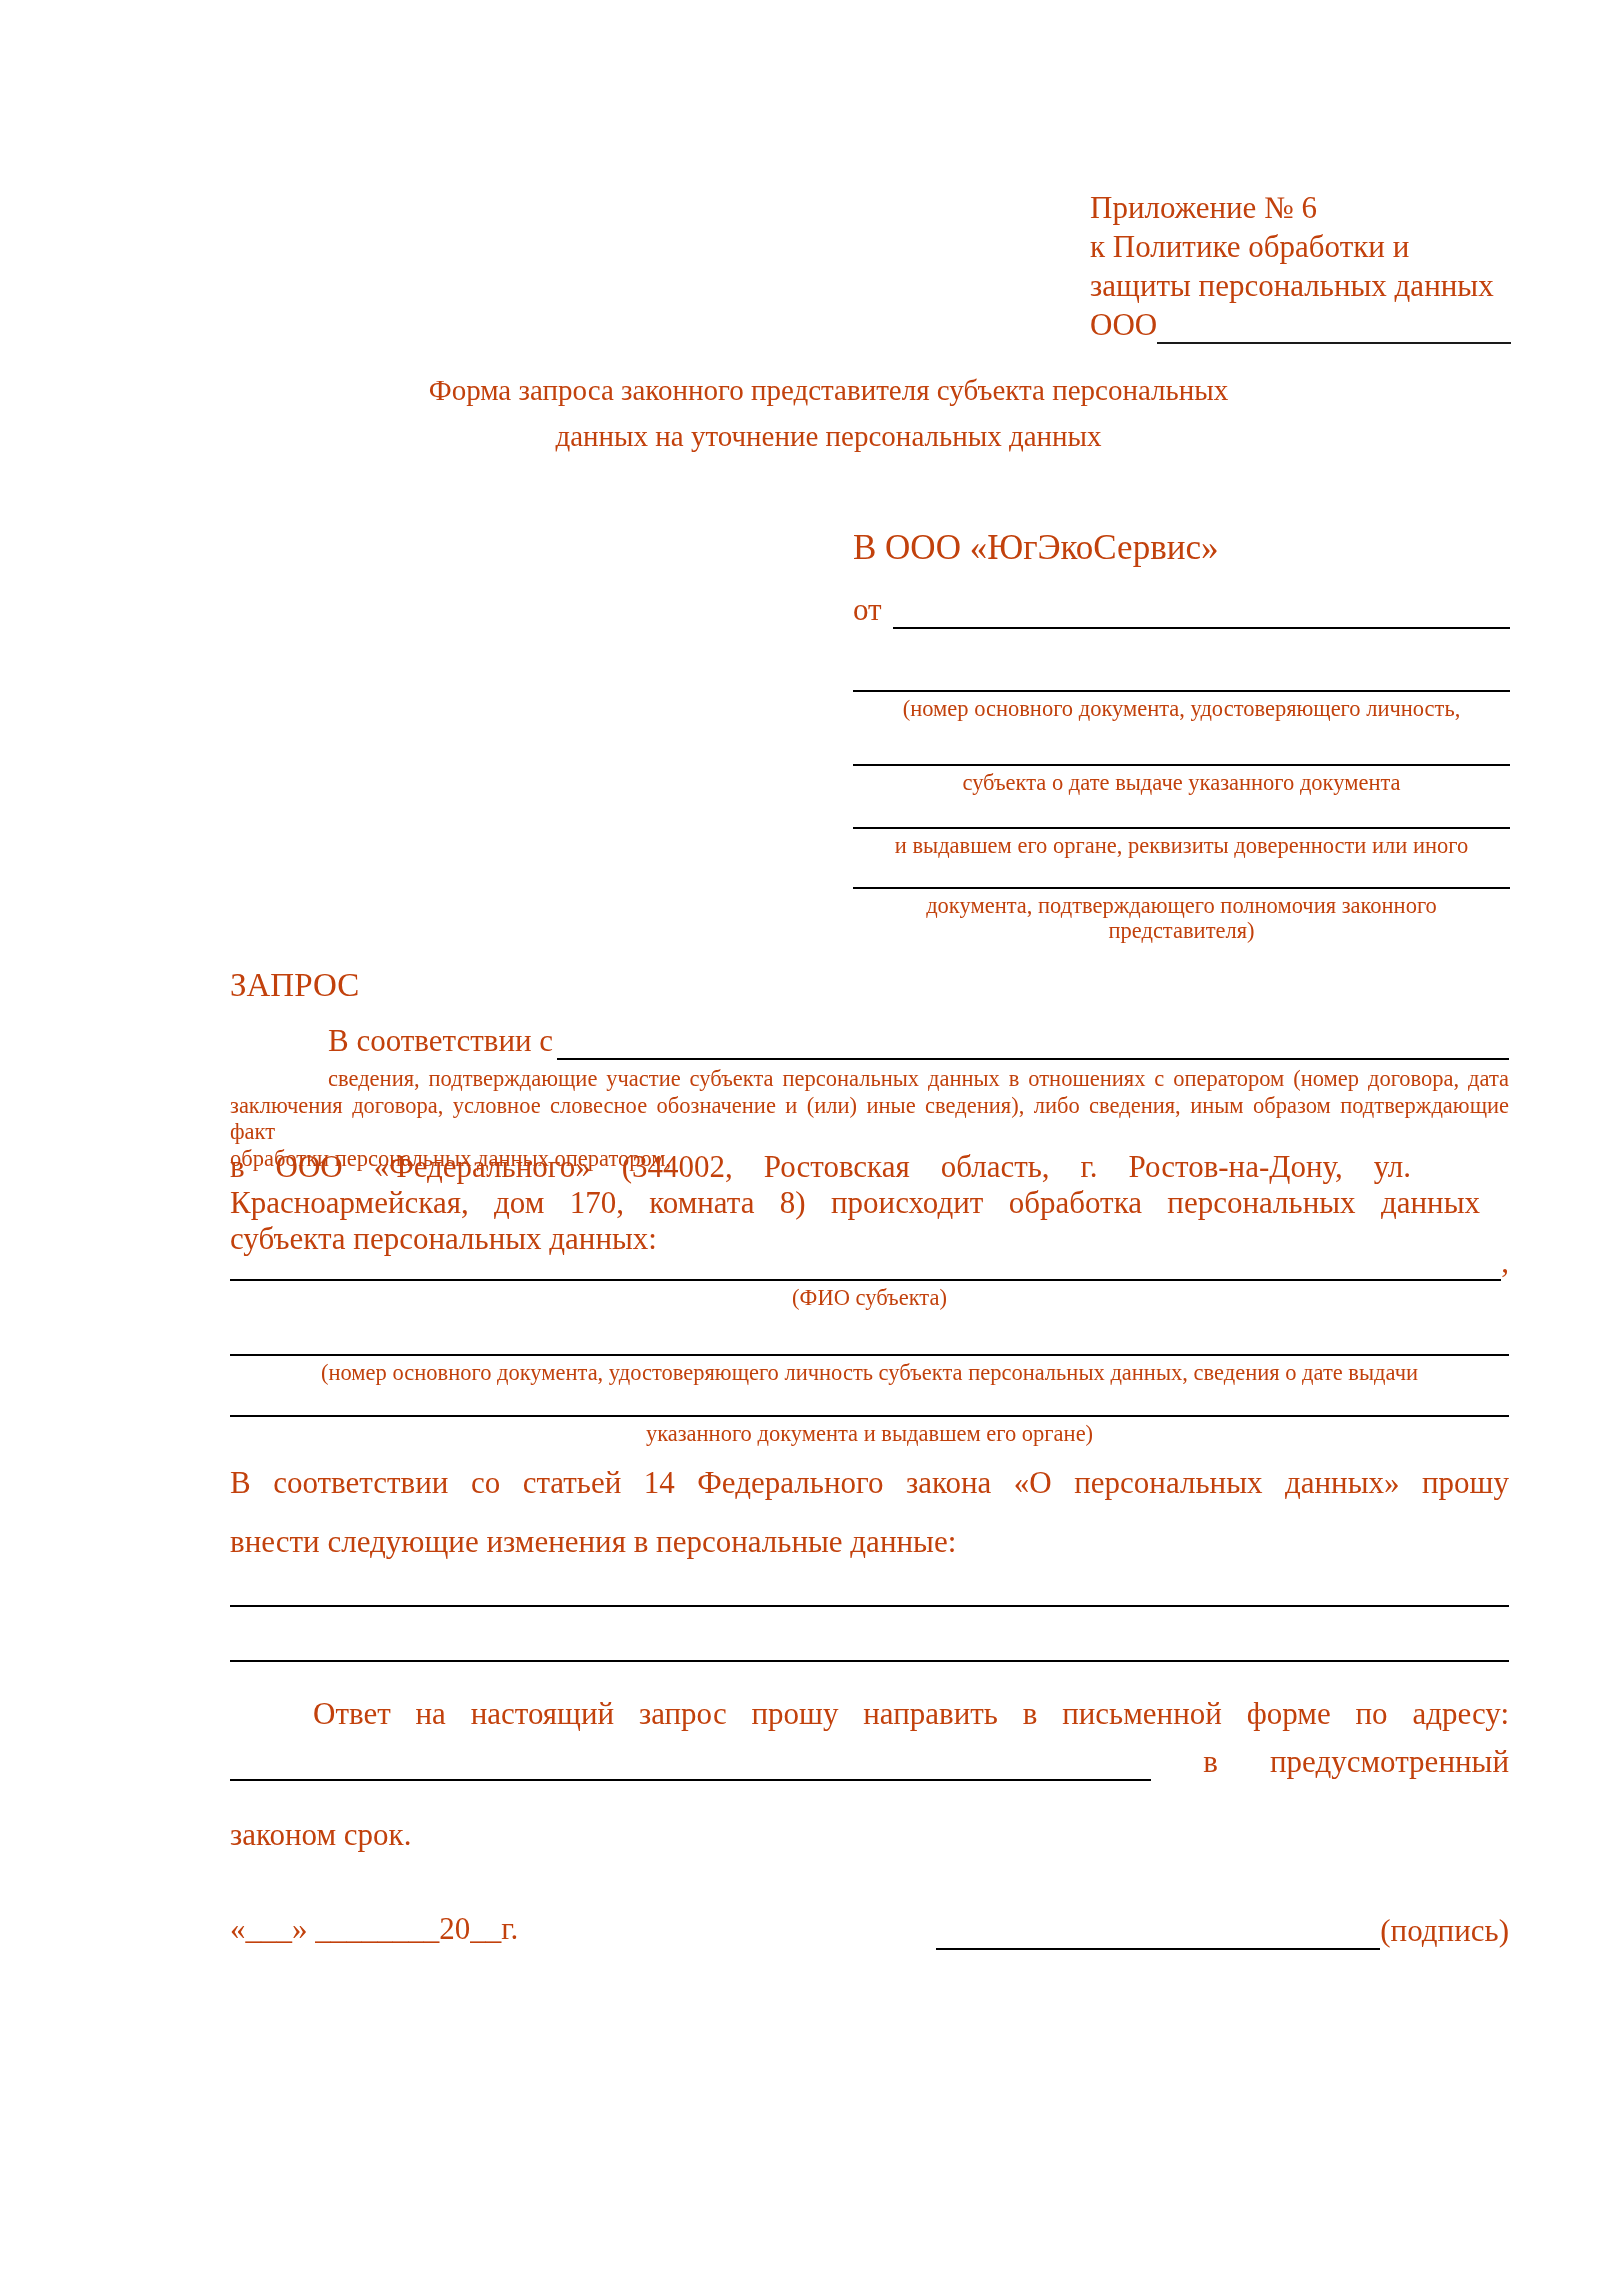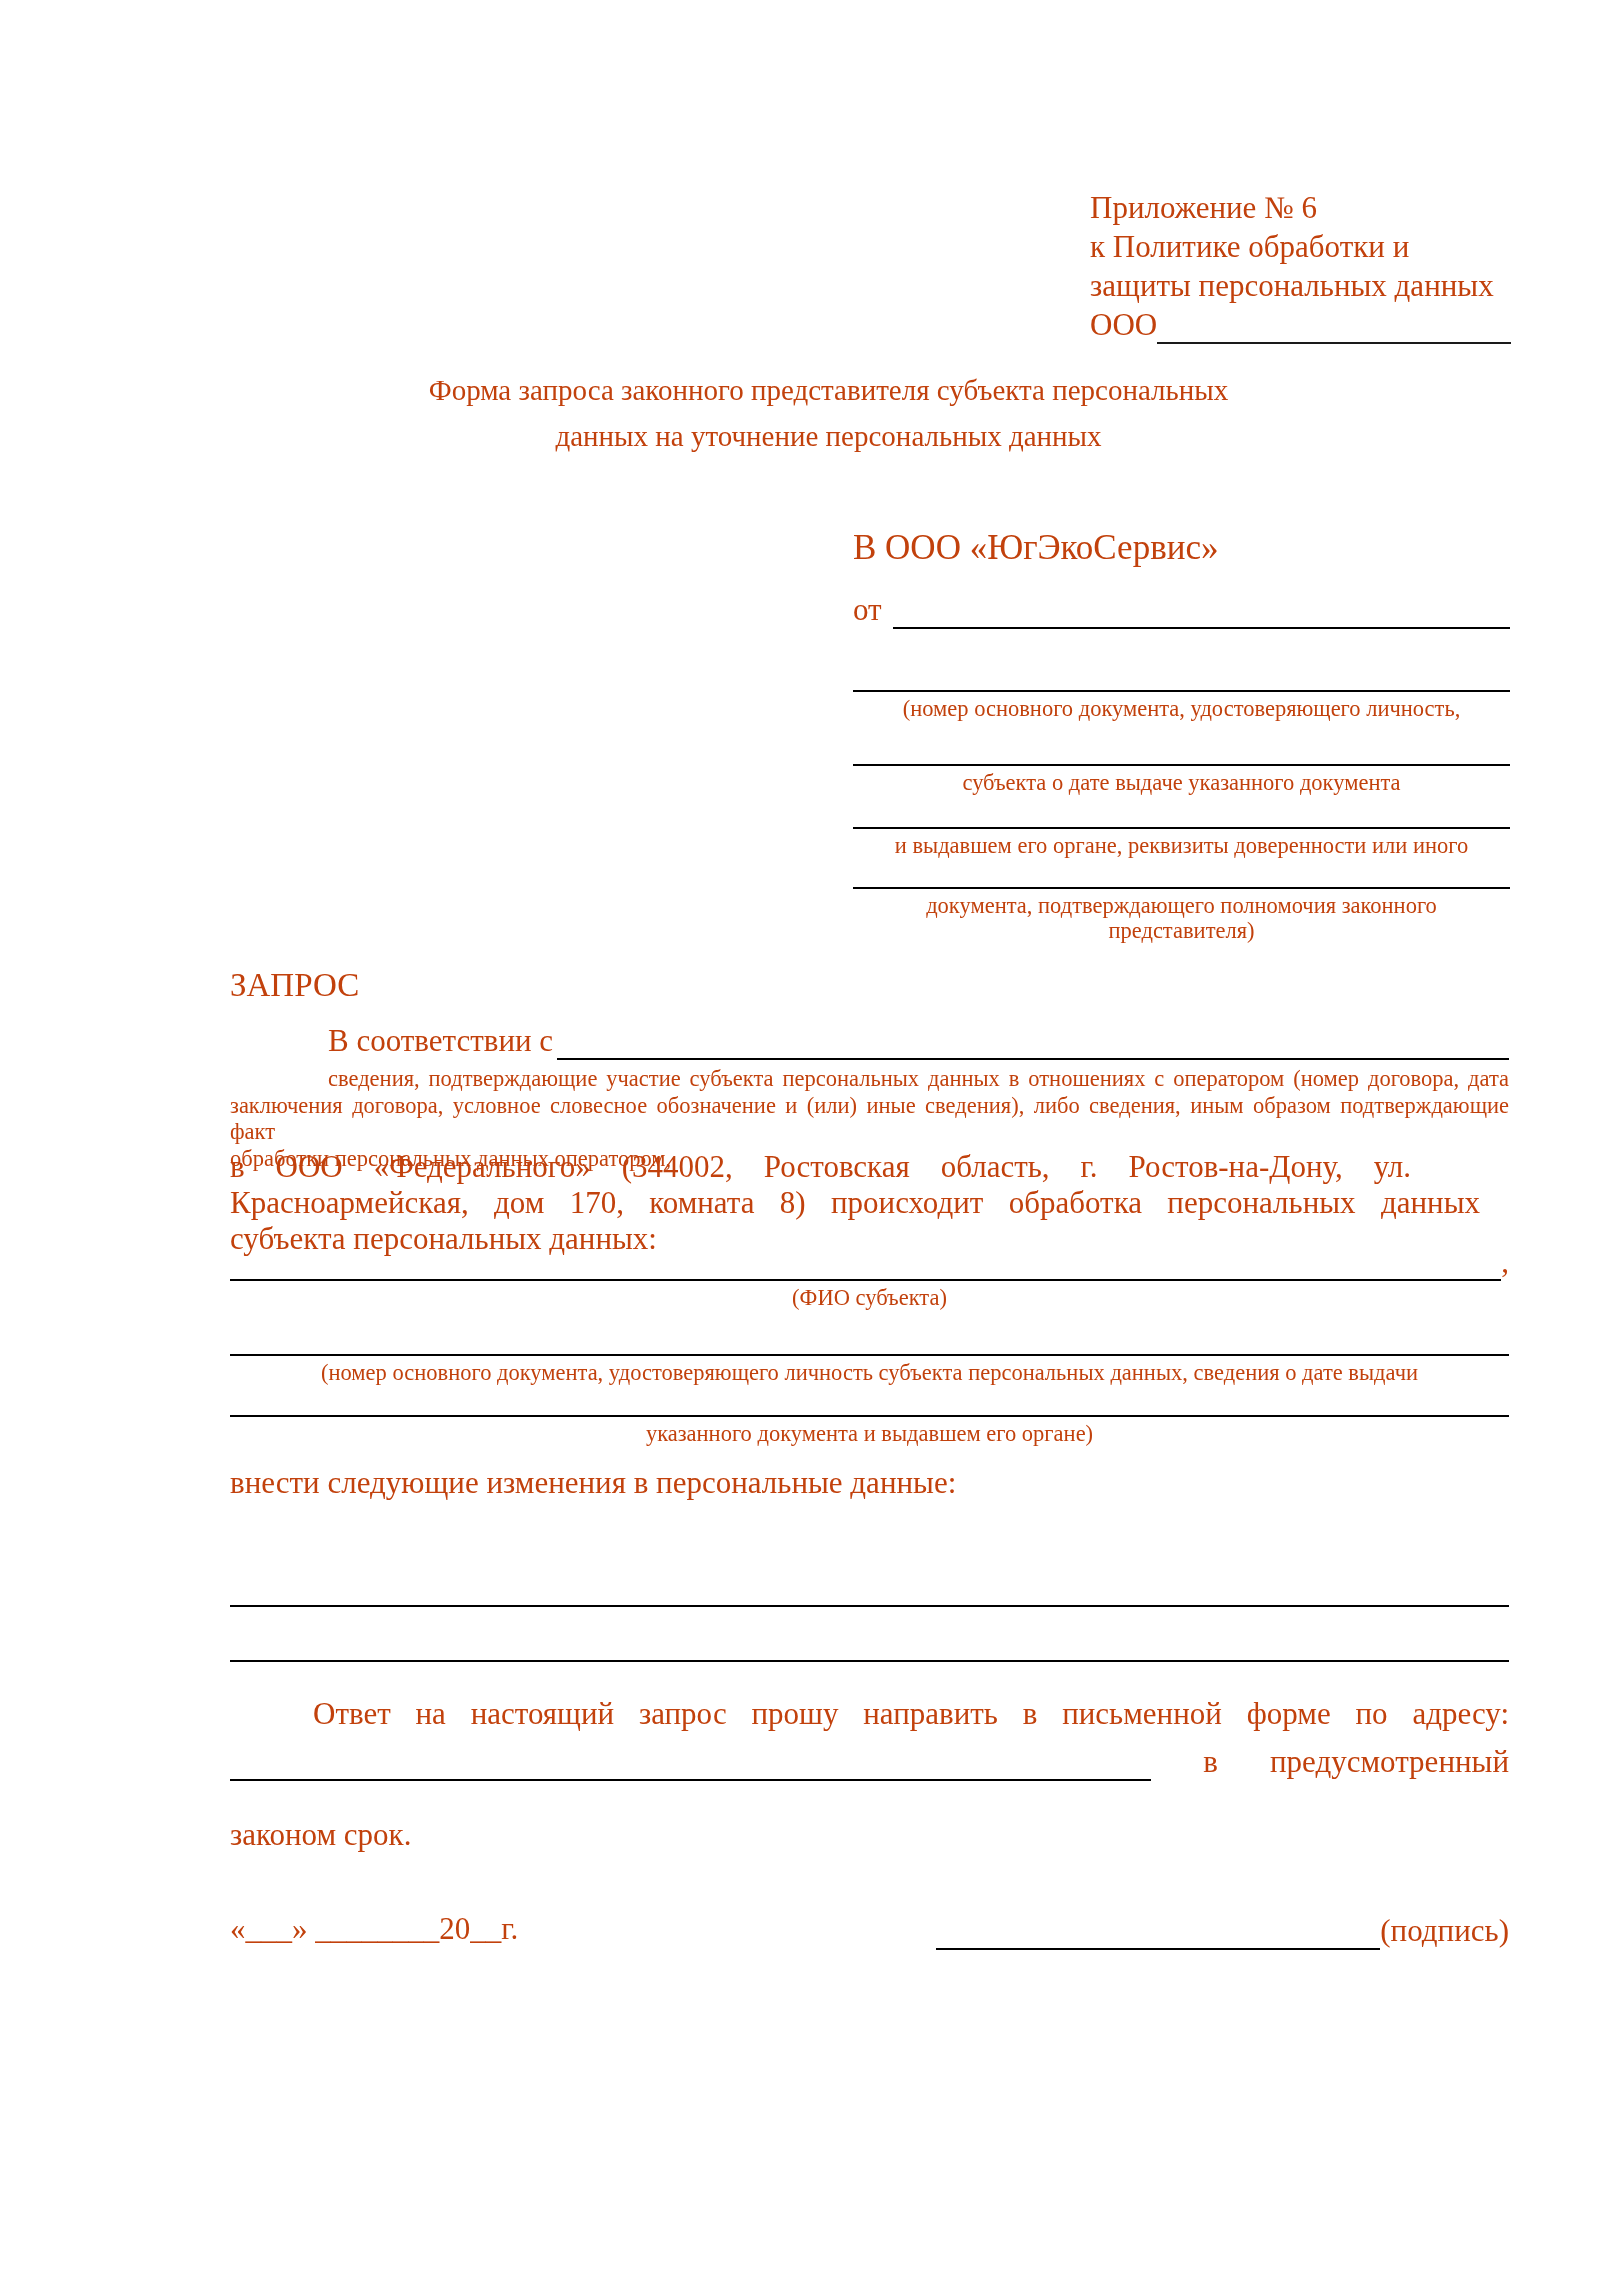--- a/index.html
+++ b/index.html
@@ -93,20 +93,21 @@
   <div class="abs t-cap" style="left:230px;top:1285px;width:1279px;">(ФИО субъекта)</div>
 
   <div class="abs rule group" style="left:230px;top:1354px;width:1279px;">
     <div class="t-cap">(номер основного документа, удостоверяющего личность субъекта персональных данных, сведения о дате выдачи</div>
   </div>
   <div class="abs rule group" style="left:230px;top:1415px;width:1279px;">
     <div class="t-cap">указанного документа и выдавшем его органе)</div>
   </div>
 
   <div class="abs t-main" style="left:230px;top:1453px;width:1279px;line-height:59px;">
+    <div class="just">В соответствии со статьей 14 Федерального закона «О персональных данных» прошу</div>
     <div>внести следующие изменения в персональные данные:</div>
   </div>
 
   <div class="abs rule" style="left:230px;top:1605px;width:1279px;"></div>
   <div class="abs rule" style="left:230px;top:1660px;width:1279px;"></div>
 
   <div class="abs t-main just ind" style="left:230px;top:1694px;width:1279px;">Ответ на настоящий запрос прошу направить в письменной форме по адресу:</div>
   <div class="abs row t-main" style="left:230px;top:1740px;width:1279px;height:41px;justify-content:space-between;">
     <span class="fill" style="flex:0 0 921px;"></span>
     <span>в</span>

